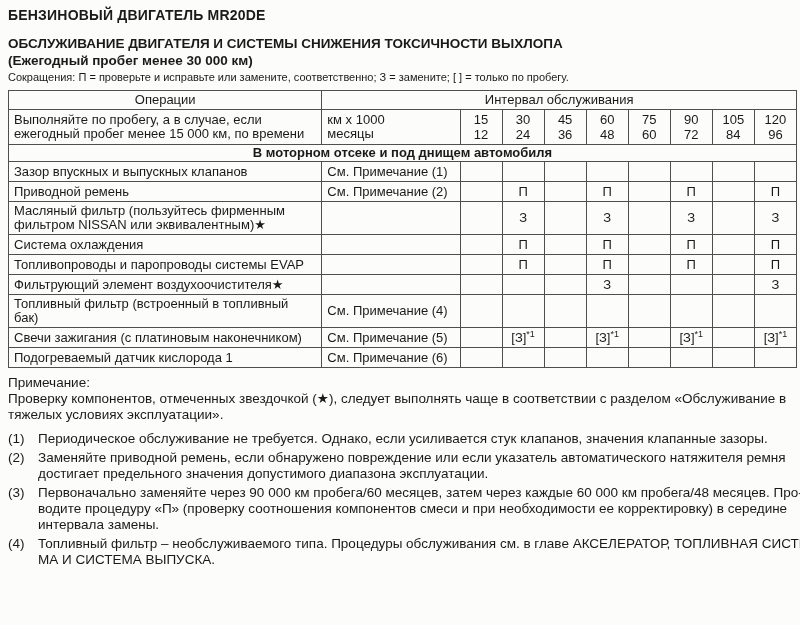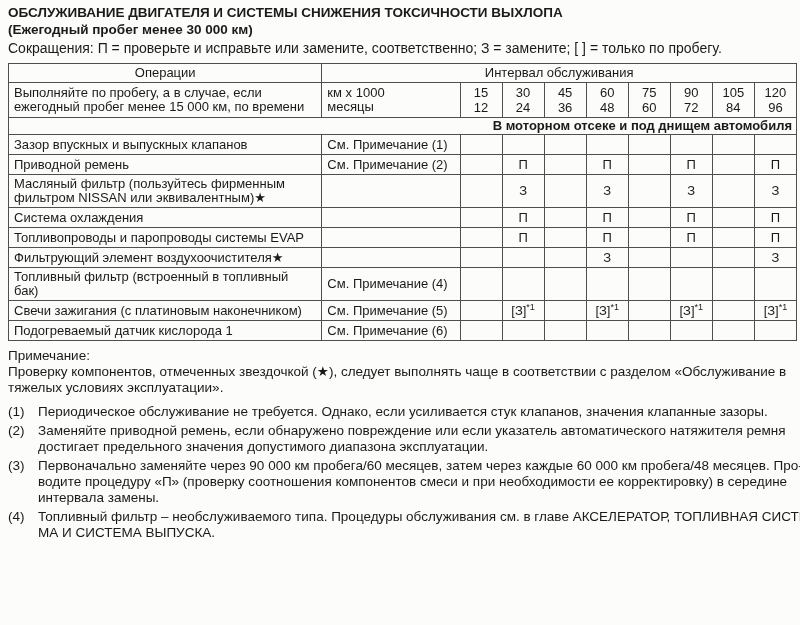--- a/index.html
+++ b/index.html
@@ -11,21 +11,21 @@
   html,body{margin:0;padding:0;}
   body{
     width:800px;height:625px;overflow:hidden;
     background:var(--bg);color:var(--ink);
     font-family:"Liberation Sans", sans-serif;
   }
   .page{padding:5px 2px 0 8px;width:800px;}
   .doc-title{font-weight:bold;font-size:14px;margin:2px 0 13px 0;letter-spacing:.2px;}
   .doc-heading{font-weight:bold;font-size:13.5px;margin:0 0 2px 0;}
   .doc-subheading{font-weight:bold;font-size:13.5px;margin:0 0 3px 0;}
-  .doc-abbrev{font-size:14px;margin:0 0 7px 0;white-space:nowrap;}
+  .doc-abbrev{font-size:11px;margin:0 0 7px 0;white-space:nowrap;}
 
   table.maint{
     border-collapse:collapse;table-layout:fixed;width:789px;
     font-size:13px;
     border-radius:13px;
   }
   table.maint th, table.maint td{
     border:1px solid var(--line);
     padding:2px 5px;
     font-weight:normal;
@@ -33,39 +33,40 @@
     line-height:14px;
     overflow:hidden;
   }
   th.op-head{text-align:center;height:17px;}
   th.int-head{text-align:center;height:17px;}
   th.cond-cell{text-align:left;height:33px;}
   th.unit-cell{text-align:left;}
   th.num-cell{padding:2px 1px;}
   th.num-cell div{line-height:15px;}
   tr.band-row td{
-    text-align:right;font-weight:bold;height:17px;padding:1px 4px;
+    text-align:center;font-weight:bold;height:17px;padding:1px 4px;
   }
   td.op-cell{text-align:left;height:20px;}
   td.note-cell{text-align:left;}
   td.mark-cell{text-align:center;}
   td.mark-cell sup{font-size:9px;line-height:0;vertical-align:super;}
 
   .notes{margin-top:7px;font-size:13.5px;line-height:16px;width:792px;}
   .notes-heading{margin:0;}
   .notes-intro{margin:0 0 8px 0;white-space:nowrap;}
   .note-item{display:flex;margin:0 0 3px 0;white-space:nowrap;}
   .note-num{width:30px;flex:0 0 30px;}
   .note-body{flex:1 1 auto;}
 </style>
 </head>
 <body>
 
 <div class="page">
 
+  <div class="doc-title">БЕНЗИНОВЫЙ ДВИГАТЕЛЬ MR20DE</div>
   <div class="doc-heading">ОБСЛУЖИВАНИЕ ДВИГАТЕЛЯ И СИСТЕМЫ СНИЖЕНИЯ ТОКСИЧНОСТИ ВЫХЛОПА</div>
   <div class="doc-subheading">(Ежегодный пробег менее 30 000 км)</div>
   <div class="doc-abbrev">Сокращения: П = проверьте и исправьте или замените, соответственно; З = замените; [ ] = только по пробегу.</div>
 
   <table class="maint">
     <colgroup>
       <col style="width:313px">
       <col style="width:138px">
       <col style="width:42px">
         <col style="width:42px">

